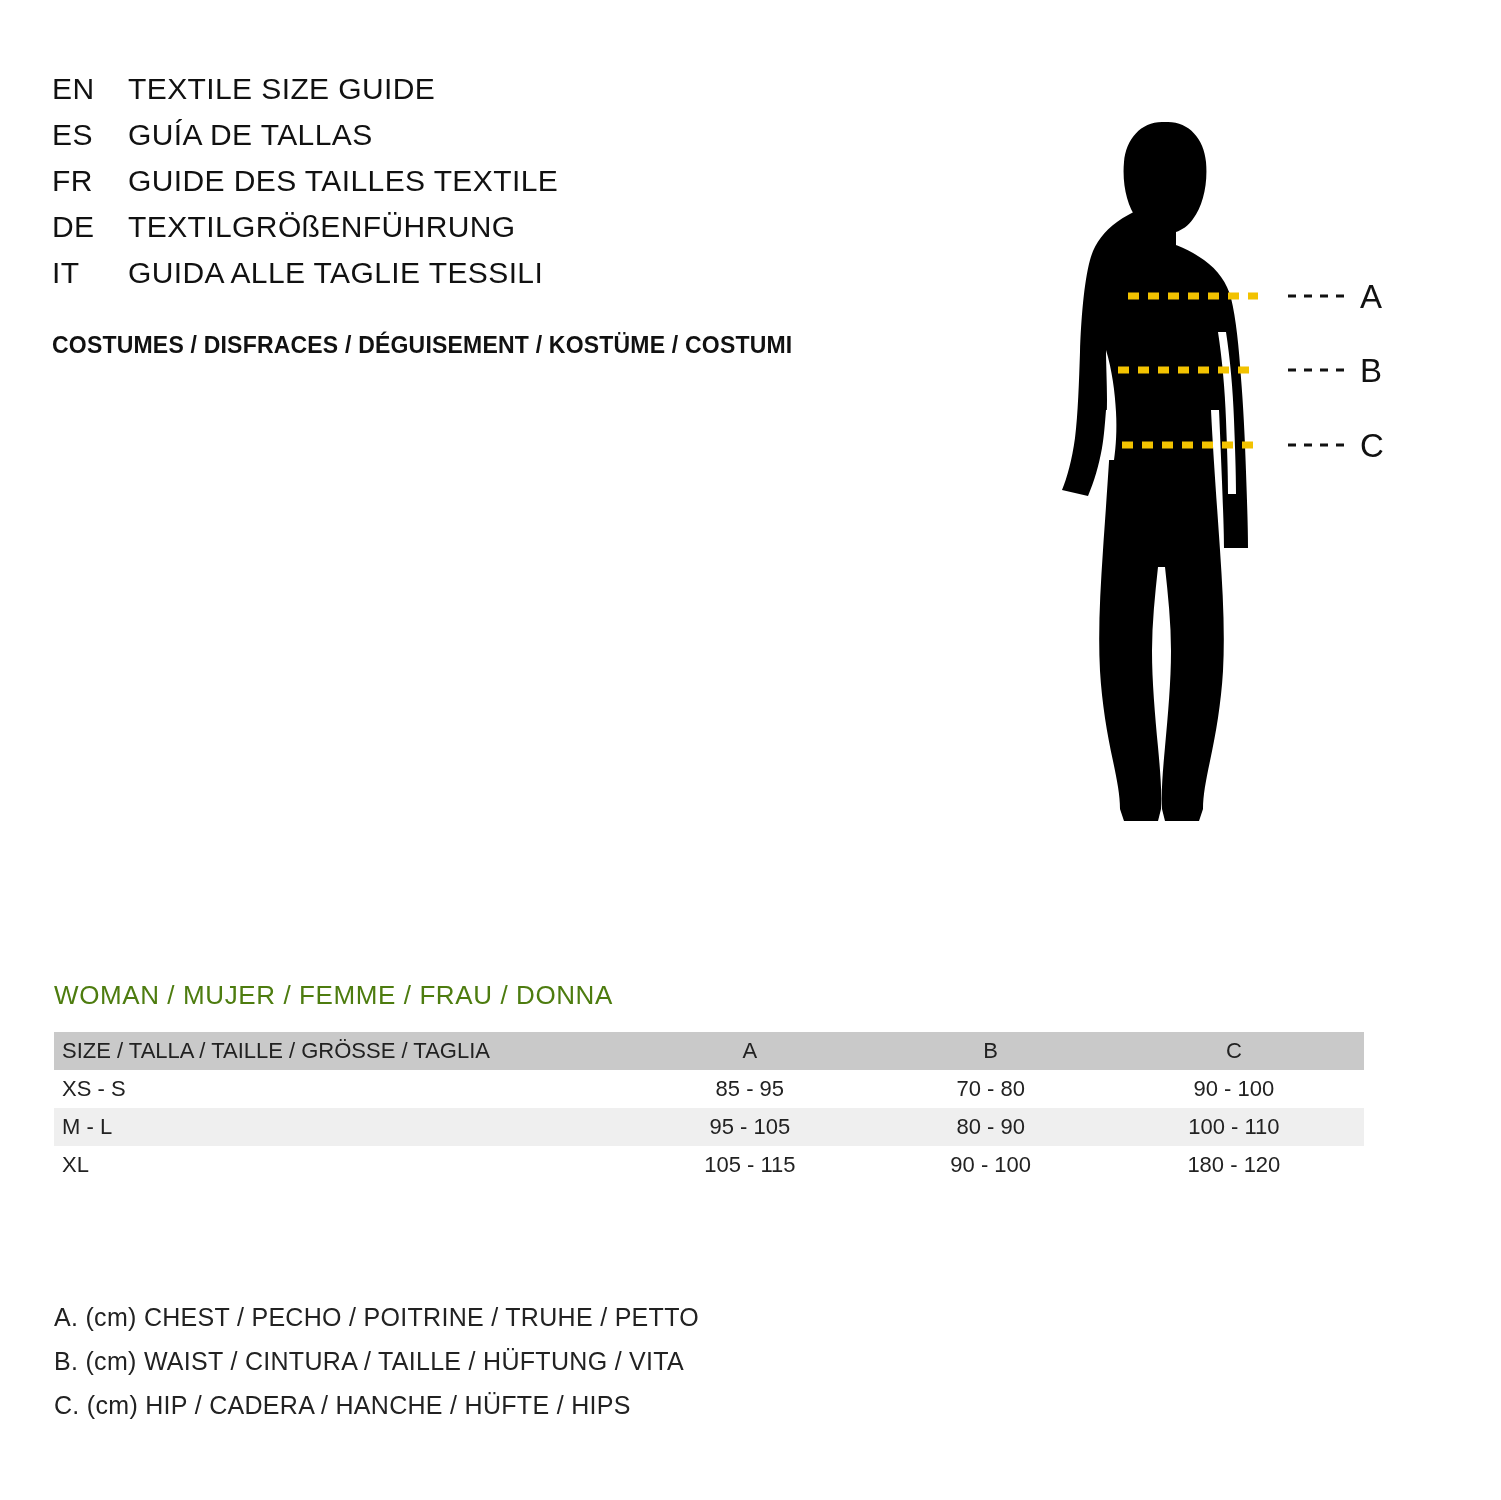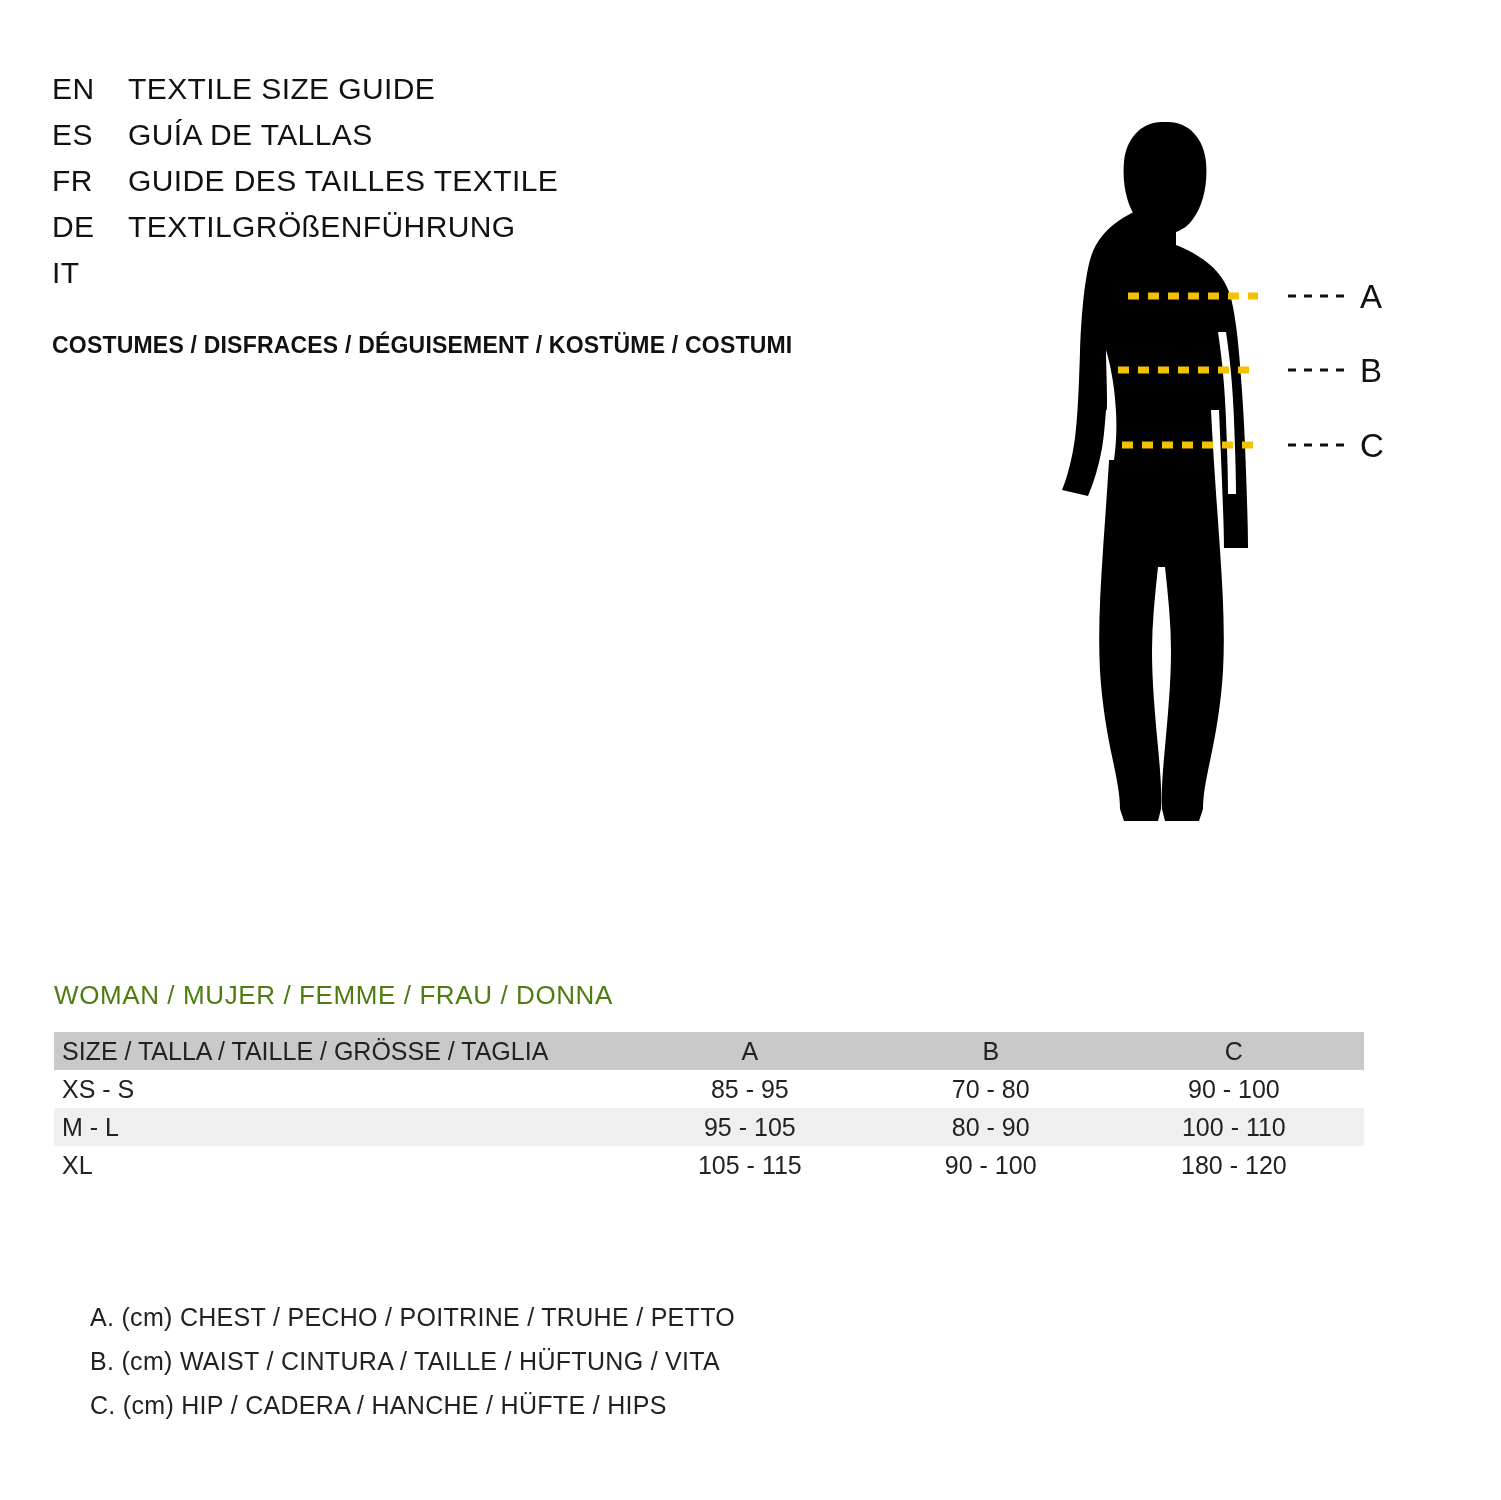--- a/index.html
+++ b/index.html
@@ -73,21 +73,21 @@
     font-size: 26px;
     letter-spacing: 0.6px;
     color: #4d7c0f;
   }
   table.size-table {
     position: absolute;
     left: 54px;
     top: 1032px;
     width: 1310px;
     border-collapse: collapse;
-    font-size: 25px;
+    font-size: 22px;
     color: #222222;
   }
   table.size-table th,
   table.size-table td {
     padding: 0;
     height: 38px;
     font-weight: normal;
     text-align: center;
     vertical-align: middle;
   }
@@ -106,21 +106,20 @@
   table.size-table tbody tr:nth-child(even) {
     background: #efefef;
   }
 
   
   .legend {
     position: absolute;
     left: 54px;
     top: 1295px;
     width: 1200px;
-    margin-left: 36px;
   }
   .legend-line {
     font-size: 25px;
     line-height: 44px;
     color: #222222;
     letter-spacing: 0.3px;
   }
 </style>
 </head>
 <body>
@@ -139,20 +138,21 @@
     <div class="lang-row">
       <span class="lang-code">FR</span>
       <span class="lang-text">GUIDE DES TAILLES TEXTILE</span>
     </div>
     <div class="lang-row">
       <span class="lang-code">DE</span>
       <span class="lang-text">TEXTILGRÖßENFÜHRUNG</span>
     </div>
     <div class="lang-row">
       <span class="lang-code">IT</span>
+      <span class="lang-text">GUIDA ALLE TAGLIE TESSILI</span>
     </div>
   </div>
 
   <div class="category-line">COSTUMES / DISFRACES / DÉGUISEMENT / KOSTÜME / COSTUMI</div>
 
   <div class="figure-wrap">
     <svg width="420" height="880" viewBox="0 0 420 880" xmlns="http://www.w3.org/2000/svg">
       <g>
 
         <path fill="#000000" d="M122 62 c-21 0 -36 17 -38 40 c-2 22 3 44 13 57 c5 7 11 11 17 13 l0 16 c-3 4 -9 8 -15 11 l26 5 l26 -5 c-6 -3 -12 -7 -15 -11 l0 -16 c6 -2 12 -6 17 -13 c10 -13 15 -35 13 -57 c-2 -23 -17 -40 -38 -40 z"></path>

